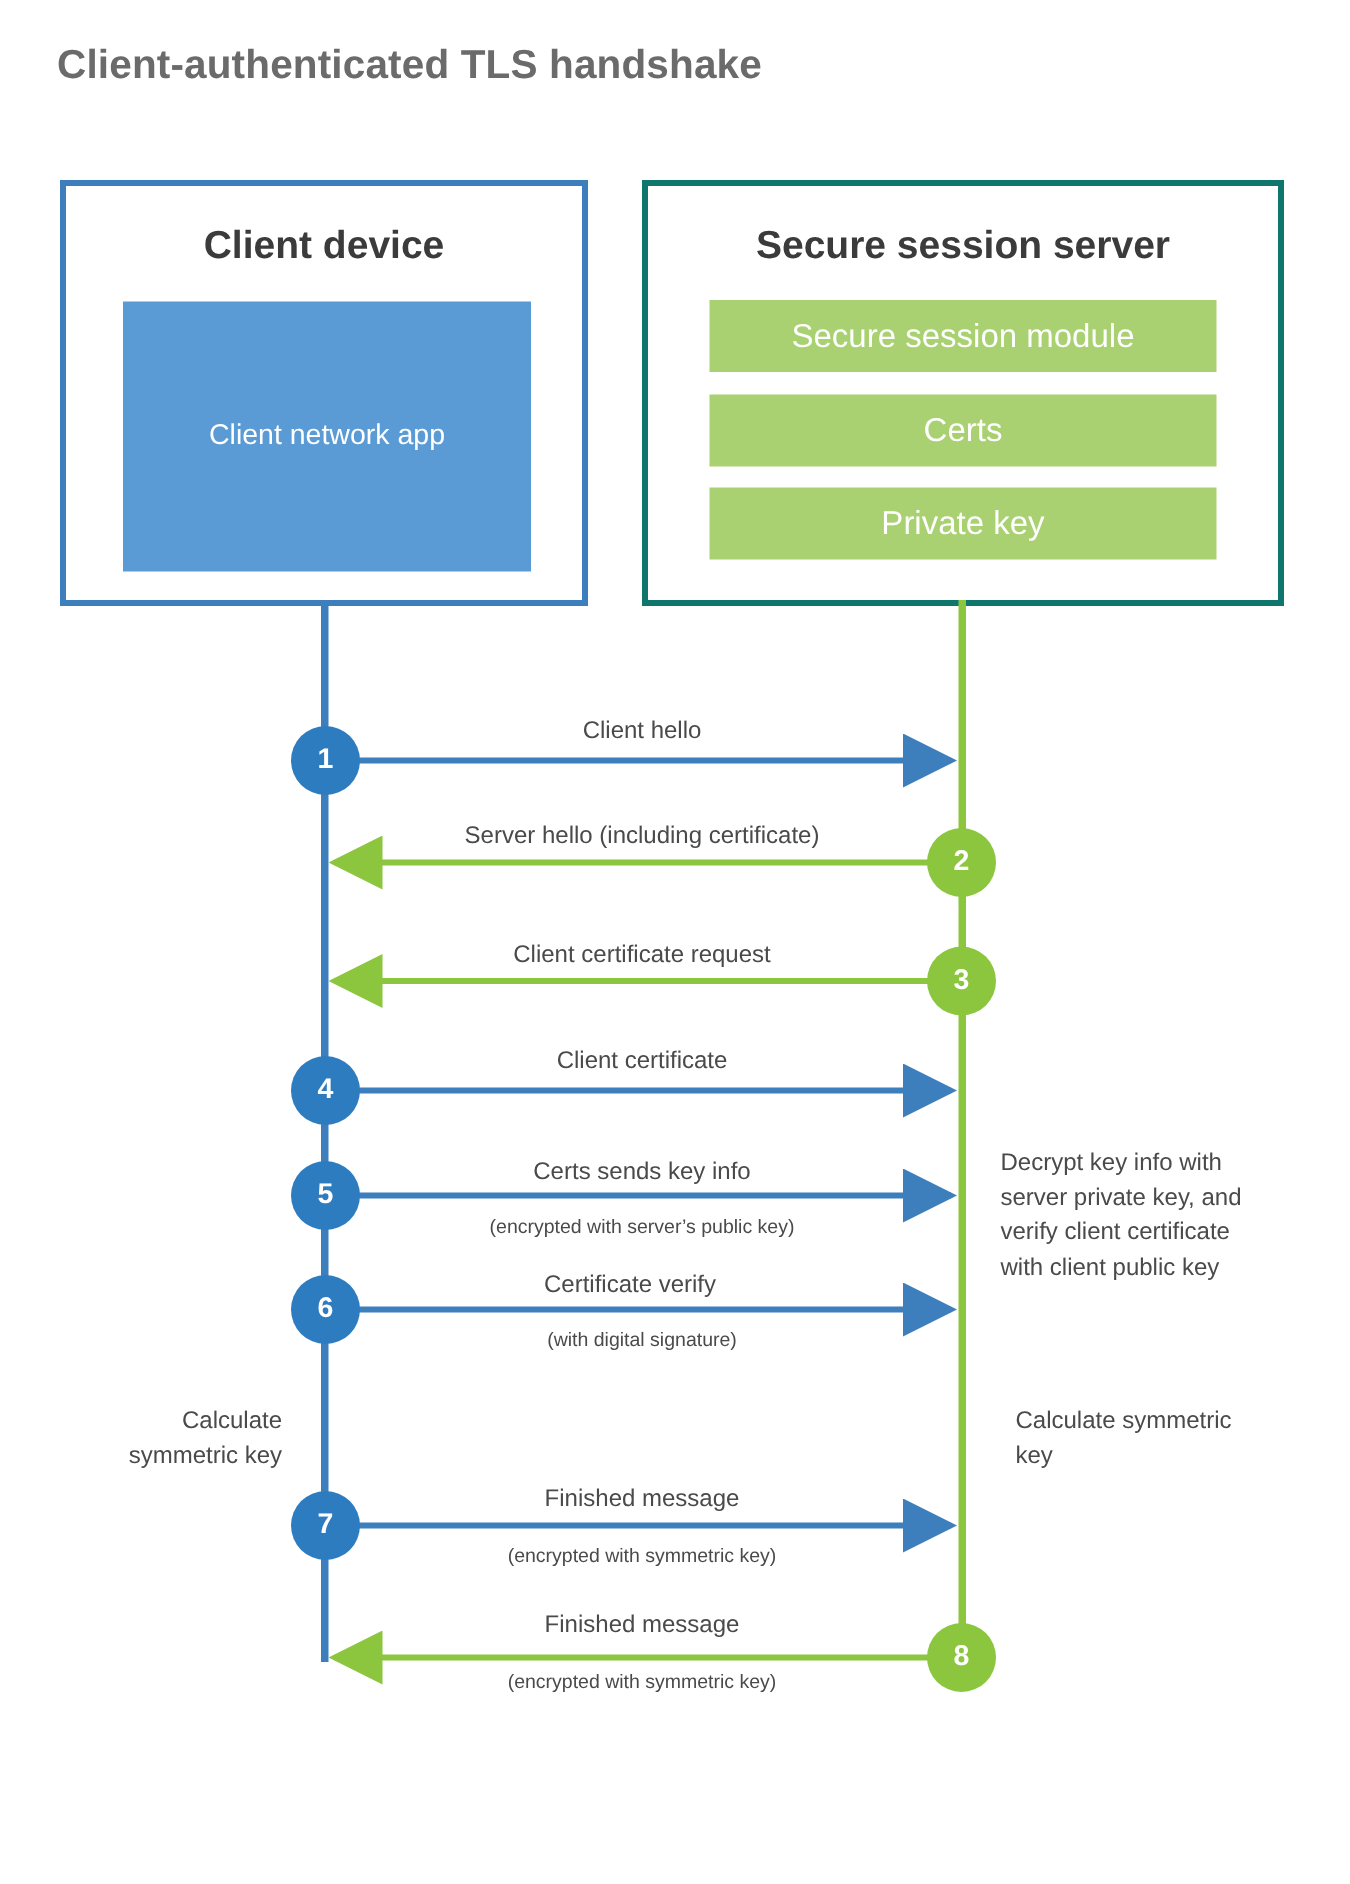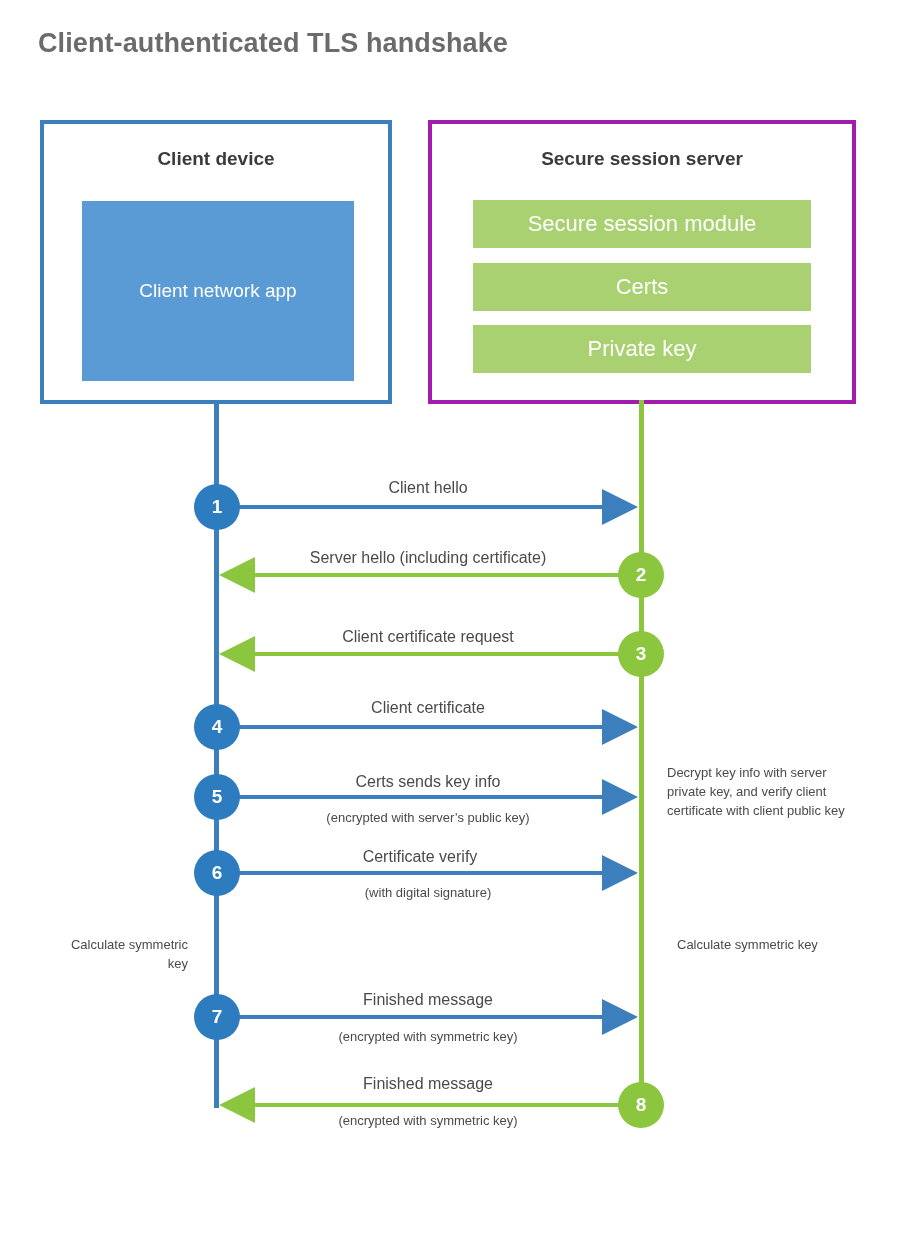--- a/index.html
+++ b/index.html
@@ -42,30 +42,30 @@
     top: 120px;
     width: 352px;
     height: 284px;
     border: 4px solid #3d7ebd;
   }
   .actor-box.server {
     left: 428px;
     top: 120px;
     width: 428px;
     height: 284px;
-    border: 4px solid #a21caf;
+    border: 4px solid #0f766e;
     text-decoration: underline;
   }
   .actor-title {
     position: absolute;
     top: 24px;
     left: 0;
     right: 0;
     text-align: center;
-    font-size: 19px;
+    font-size: 26px;
     font-weight: bold;
     color: #3b3b3b;
   }
 
   
   .client-app {
     position: absolute;
     left: 38px;
     top: 77px;
     width: 272px;
@@ -155,21 +155,21 @@
     font-size: 13px;
     color: #4a4a4a;
     white-space: nowrap;
     text-align: center;
     transform: translateX(-50%);
   }
 
   
   .note {
     position: absolute;
-    font-size: 13px;
+    font-size: 16px;
     line-height: 1.45;
     color: #4a4a4a;
   }
   .note.left-note {
     left: 60px;
     top: 936px;
     width: 128px;
     text-align: right;
   }
   .note.right-note-calc {

